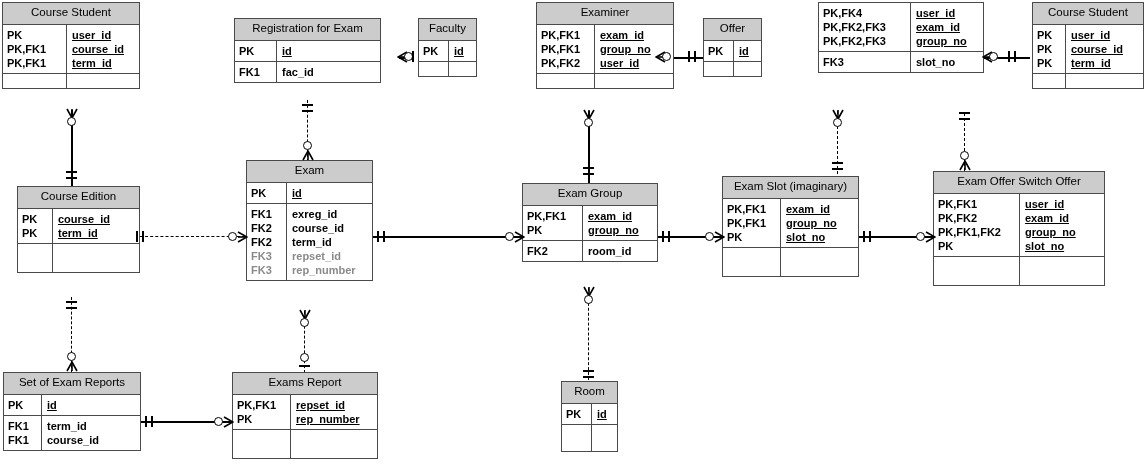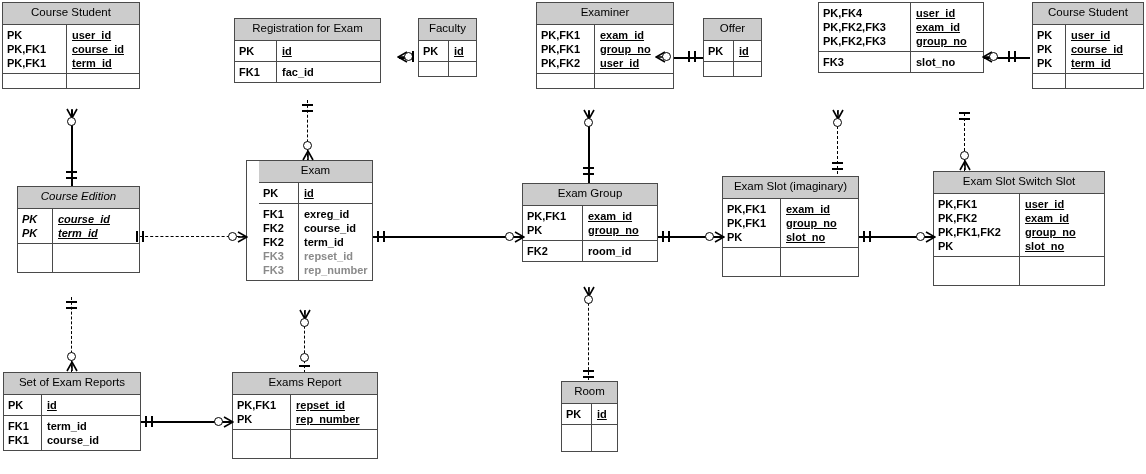--- a/index.html
+++ b/index.html
@@ -418,39 +418,39 @@
         <div class="attr-pk">course_id</div>
         <div class="attr-pk">term_id</div>
       </div>
     </div>
     <div class="ent-sec">
       <div class="col-key emptyrow" style="width:33px;"></div>
       <div class="col-attr emptyrow"></div>
     </div>
   </div>
 
-  <div class="entity" style="left:17px;top:186px;width:123px;font-style:italic;">
+  <div class="entity" style="left:17px;top:186px;width:123px;">
     <div class="ent-title">Course Edition</div>
     <div class="ent-sec">
       <div class="col-key" style="width:35px;">
         <div>PK</div>
           <div>PK</div>
       </div>
       <div class="col-attr">
         <div class="attr-pk">course_id</div>
         <div class="attr-pk">term_id</div>
       </div>
     </div>
     <div class="ent-sec">
       <div class="col-key" style="width:35px;height:28px;"></div>
       <div class="col-attr"></div>
     </div>
   </div>
 
-  <div class="entity" style="left:246px;top:160px;width:127px;padding-left:12px;">
+  <div class="entity" style="left:246px;top:160px;width:127px;">
     <div class="ent-title">Exam</div>
     <div class="ent-sec">
       <div class="col-key" style="width:40px;">
         <div>PK</div>
       </div>
       <div class="col-attr">
         <div class="attr-pk">id</div>
       </div>
     </div>
     <div class="ent-sec">
@@ -507,21 +507,21 @@
         <div class="attr-pk">slot_no</div>
       </div>
     </div>
     <div class="ent-sec">
       <div class="col-key" style="width:58px;height:28px;"></div>
       <div class="col-attr"></div>
     </div>
   </div>
 
   <div class="entity" style="left:933px;top:171px;width:172px;">
-    <div class="ent-title">Exam Slot Switch Slot</div>
+    <div class="ent-title">Exam Offer Switch Offer</div>
     <div class="ent-sec">
       <div class="col-key" style="width:86px;">
         <div>PK,FK1</div>
           <div>PK,FK2</div>
         <div>PK,FK1,FK2</div>
           <div>PK</div>
       </div>
       <div class="col-attr">
         <div class="attr-pk">user_id</div>
         <div class="attr-pk">exam_id</div>

